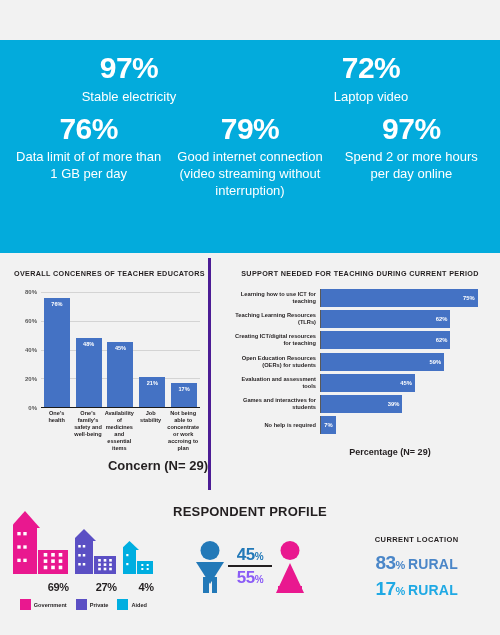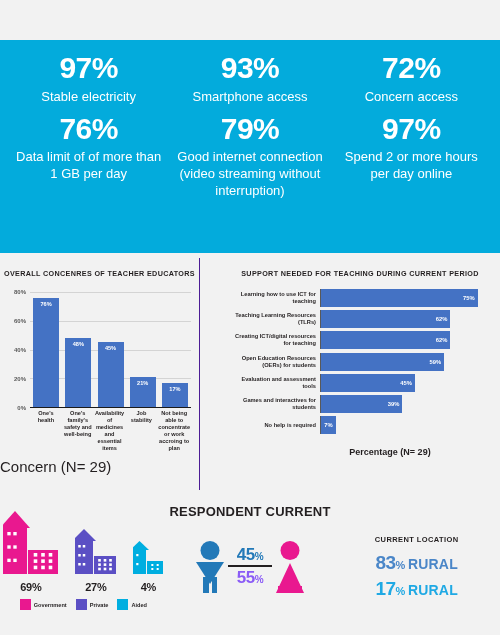--- a/index.html
+++ b/index.html
@@ -52,21 +52,21 @@
 
   
   .charts{
     position:absolute;left:0;top:258px;width:500px;height:232px;
     background:#f2f2f2;
   }
   .chart-panel{
     position:absolute;top:0;height:232px;
     box-sizing:border-box;
   }
-  .panel-left{left:0;width:200px;border-right:1px solid #4c1d95;}
+  .panel-left{left:11px;width:200px;border-right:3px solid #4c1d95;}
   .panel-right{left:224px;width:272px;}
   .chart-title{
     text-align:center;
     font-size:7.2px;
     font-weight:bold;
     letter-spacing:.35px;
     padding-top:11px;
     color:#231f20;
   }
 
@@ -109,21 +109,21 @@
   }
   .vc-cats{
     display:flex;margin:2px 8px 0 30px;
   }
   .vc-cat{
     flex:1;text-align:center;
     font-size:5.6px;font-weight:bold;line-height:1.25;
     color:#231f20;padding:0 1px;
   }
   .axis-caption{
-    text-align:left;font-size:15px;font-weight:normal;margin-top:6px;
+    text-align:right;font-size:13px;font-weight:bold;margin-top:6px;
   }
 
   
   .hchart{
     position:relative;margin:11px 8px 0 6px;height:155px;
   }
   .hc-row{
     display:flex;align-items:center;height:18px;margin-bottom:3.2px;
   }
   .hc-label{
@@ -159,21 +159,21 @@
   .profile-cols{
     display:flex;margin-top:16px;
   }
   .pcol{flex:1;text-align:center;}
   .pcol-title{
     font-size:7.5px;font-weight:bold;letter-spacing:.4px;margin-bottom:8px;
   }
 
   
   .inst-row{
-    display:flex;align-items:flex-end;justify-content:center;gap:16px;height:58px;
+    display:flex;align-items:flex-end;justify-content:center;gap:6px;height:58px;text-align:right;
   }
   .inst{position:relative;}
   .inst-pct{
     font-size:11px;font-weight:bold;margin-top:3px;letter-spacing:-.3px;
   }
   .legend{
     display:flex;justify-content:center;gap:9px;margin-top:6px;
   }
   .legend-item{display:flex;align-items:center;gap:3px;}
   .legend-swatch{width:11px;height:11px;display:block;}
@@ -229,26 +229,22 @@
 <body>
 
 <div class="hero">
 
   <div class="stat-grid row1">
     <div class="stat-cell">
       <div class="stat-value">97%</div>
       <div class="stat-label">Stable electricity</div>
     </div>
     <div class="stat-cell">
-      <div class="stat-value">93%</div>
-      <div class="stat-label">Smartphone access</div>
-    </div>
-    <div class="stat-cell">
       <div class="stat-value">72%</div>
-      <div class="stat-label">Concern access</div>
+      <div class="stat-label">Laptop video</div>
     </div>
   </div>
 
   <div class="stat-grid row2">
     <div class="stat-cell">
       <div class="stat-value">76%</div>
       <div class="stat-label">Data limit of of more than 1 GB per day</div>
     </div>
     <div class="stat-cell">
       <div class="stat-value">79%</div>
@@ -377,21 +373,21 @@
               <span class="hval">7%</span>
             </div>
           </div>
         </div>
       </div>
     <div class="hc-caption">Percentage (N= 29)</div>
   </div>
 </div>
 
 <div class="profile">
-  <div class="profile-title">RESPONDENT CURRENT</div>
+  <div class="profile-title">RESPONDENT PROFILE</div>
 
   <div class="profile-cols">
 
     <div class="pcol">
       <div class="inst-row" id="instrow">
           <div class="inst"><svg width="56" height="63" viewBox="0 0 56 63">
               <polygon points="12,0 27,17 -3,17" fill="#E9188F"></polygon>
               <rect x="0" y="17" width="24" height="46" fill="#E9188F"></rect>
               <rect x="25" y="39" width="30" height="24" fill="#E9188F"></rect>
               <rect x="4.32" y="21" width="3.3600000000000003" height="3.3600000000000003" fill="#ffffff"></rect>

